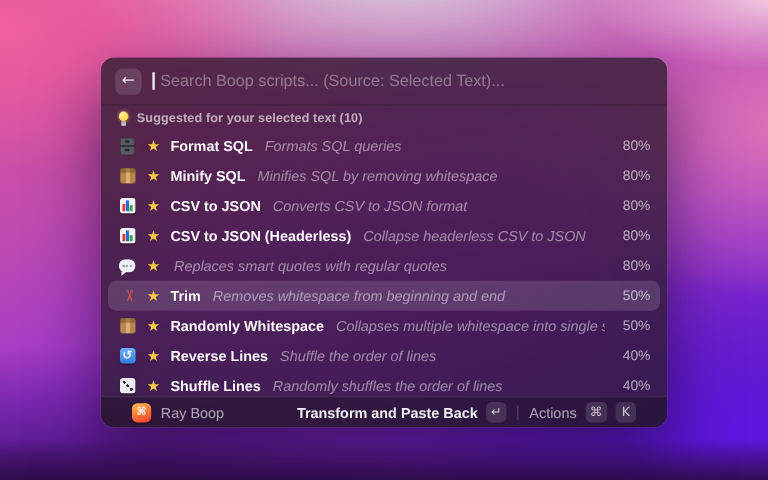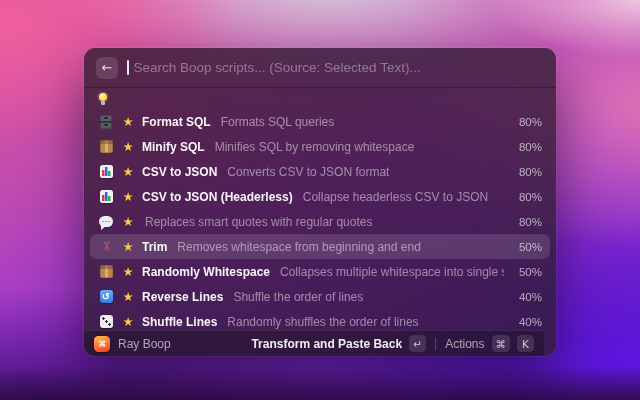--- a/index.html
+++ b/index.html
@@ -64,27 +64,27 @@
   .list { height:222px; overflow:hidden; padding:1px 6px 0; }
   .row {
     height:25px; display:flex; align-items:center; gap:7px;
     padding:0 8px; border-radius:7px; cursor:default;
   }
   .row.selected { background:rgba(255,255,255,0.13); }
   .ricon { width:16px; flex:0 0 auto; display:flex; align-items:center; justify-content:center; }
   .star { width:14px; flex:0 0 auto; color:#f7c948; font-size:12.5px; text-align:center;
           font-family:"DejaVu Sans",sans-serif; text-shadow:0 0 1px rgba(0,0,0,0.3); }
   .title { font-size:12px; font-weight:bold; color:rgba(255,255,255,0.96); white-space:nowrap; }
-  .desc { font-size:12px; color:rgba(255,255,255,0.48); white-space:nowrap; overflow:hidden; flex:1 1 auto; margin-left:3px; }
+  .desc { font-size:12px; color:rgba(255,255,255,0.48); white-space:nowrap; overflow:hidden; flex:1 1 auto; margin-left:3px;font-style:italic; }
   .pct { font-size:11.5px; color:rgba(255,255,255,0.62); flex:0 0 auto; margin-left:8px; }
 
   
   .footer {
-    position:absolute; left:0; right:12px; bottom:0; height:26px;
-    display:flex; align-items:center; gap:8px; padding:0 10px;
+    position:absolute; left:0; right:0; bottom:0; height:26px;
+    display:flex; align-items:center; gap:8px; padding:0 26px;
     background:rgba(20,12,22,0.35);
     border-top:1px solid rgba(255,255,255,0.08);
   }
   .app-icon {
     width:16px; height:16px; border-radius:4.5px; flex:0 0 auto;
     background:linear-gradient(160deg,#ffc24d 0%,#ff7a33 48%,#f23d2e 100%);
     display:flex; align-items:center; justify-content:center;
     box-shadow:0 1px 2px rgba(0,0,0,0.3);
   }
   .app-icon::before { content:"⌘"; color:#fff; font-size:9px; font-weight:bold; font-family:"DejaVu Sans",sans-serif; }
@@ -161,20 +161,21 @@
 <div class="window">
 
   <div class="searchbar">
     <button class="back-btn">←</button>
     <span class="caret"></span>
     <input class="search-input" type="text" placeholder="Search Boop scripts... (Source: Selected Text)..." style="">
   </div>
 
   <div class="section-header">
     <span class="ic ic-light-bulb"></span>
+    <span class="section-label">Suggested for your selected text (10)</span>
   </div>
 
   <div class="list">
     <div class="row">
       <span class="ricon">
           <span class="ic icon-shape ic-file-cabinet"></span>
         </span>
       <span class="star">★</span>
       <span class="title">Format SQL</span>
       <span class="desc">Formats SQL queries</span>

